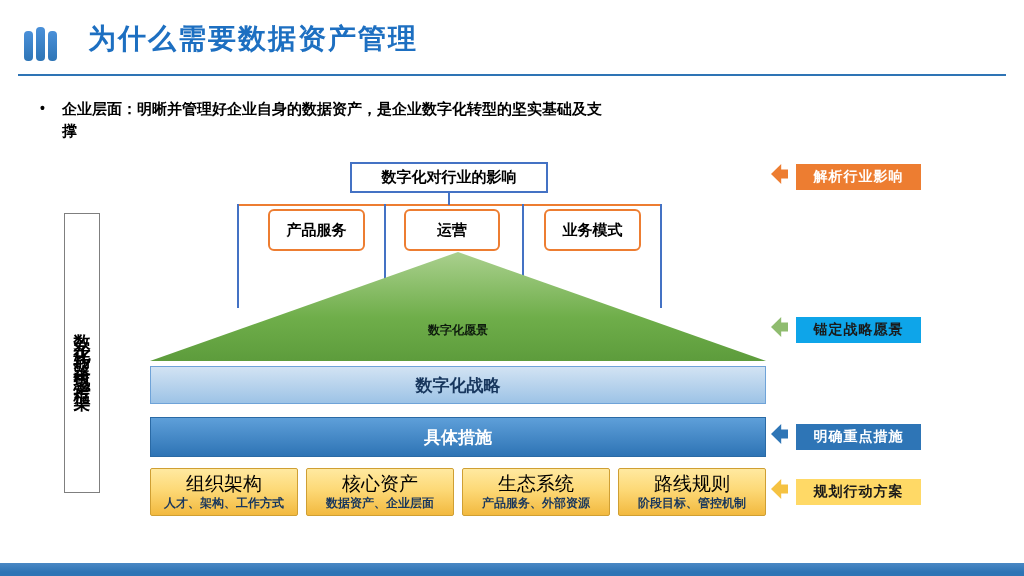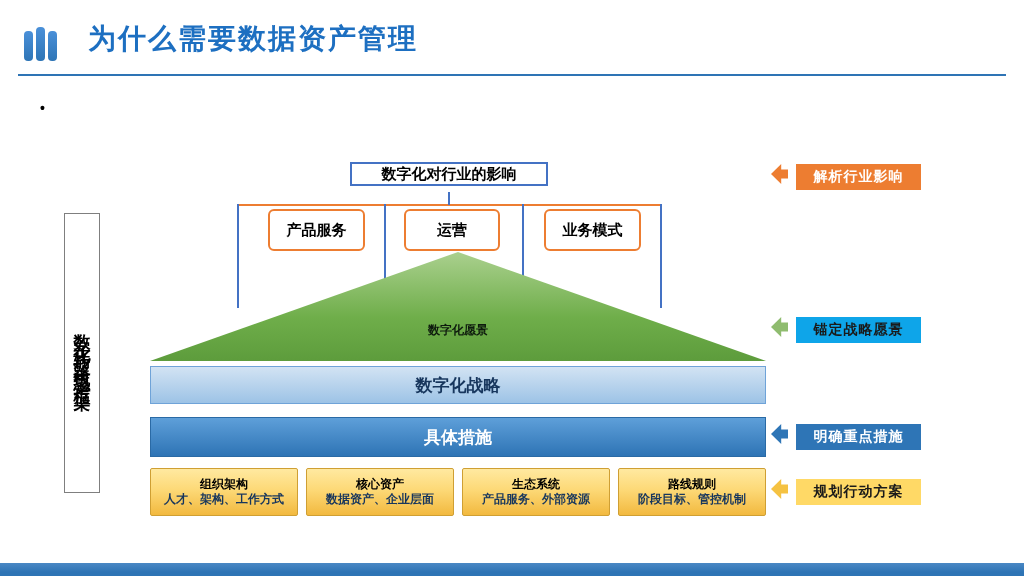--- a/index.html
+++ b/index.html
@@ -34,21 +34,21 @@
     left:64px;top:213px;width:36px;height:280px;border:1px solid #7f7f7f;
     display:flex;align-items:center;justify-content:center;box-sizing:border-box;
   }
   .vframe span{
     writing-mode:vertical-rl;text-orientation:upright;font-size:17px;font-weight:bold;
     letter-spacing:6px;color:#000;
   }
 
   
   .top-box{
-    left:350px;top:162px;width:198px;height:24px;background:#fff;border:2px solid #4472c4;
+    left:350px;top:162px;width:198px;height:31px;background:#fff;border:2px solid #4472c4;
     box-sizing:border-box;display:flex;align-items:center;justify-content:center;
     font-size:15px;font-weight:bold;color:#000;z-index:3;
   }
   .line{background:#4472c4;z-index:1;}
   .stub{left:448px;top:192px;width:2px;height:13px;}
   .hline{left:237px;top:204px;width:425px;height:2px;background:#ed7d31;}
   .v1{left:237px;top:204px;width:2px;height:104px;}
   .v2{left:384px;top:204px;width:2px;height:104px;}
   .v3{left:522px;top:204px;width:2px;height:104px;}
   .v4{left:660px;top:204px;width:2px;height:104px;}
@@ -85,21 +85,21 @@
     font-size:17px;font-weight:bold;color:#ffffff;z-index:2;
   }
 
   
   .bottom-row{left:150px;top:468px;width:616px;height:48px;display:flex;gap:8px;z-index:2;}
   .gold-box{
     flex:1;box-sizing:border-box;border:1px solid #cf9f33;border-radius:2px;
     background:linear-gradient(180deg,#ffe9a0 0%,#fdd977 45%,#f2b93f 100%);
     display:flex;flex-direction:column;align-items:center;justify-content:center;gap:2px;
   }
-  .gold-box .gb-title{font-size:12px;font-weight:bold;color:#000;line-height:1.1;}
+  .gold-box .gb-title{font-size:19px;font-weight:normal;color:#000;line-height:1.1;}
   .gold-box .gb-sub{font-size:12px;font-weight:bold;color:#17365d;line-height:1.1;}
 
   
   .callout{width:150px;height:27px;display:flex;gap:8px;z-index:3;}
   .callout .arrow{
     width:17px;height:20px;flex:0 0 17px;
     clip-path:polygon(0 50%,60% 0,60% 28%,100% 28%,100% 72%,60% 72%,60% 100%);
   }
   .callout .co-box{
     flex:1;height:26px;display:flex;align-items:center;justify-content:center;
@@ -127,20 +127,21 @@
 
   <div class="abs title-icon">
     <div class="bar b1"></div>
     <div class="bar b2"></div>
     <div class="bar b3"></div>
   </div>
   <h1 class="abs page-title">为什么需要数据资产管理</h1>
   <div class="abs divider"></div>
 
   <span class="abs bullet-marker">•</span>
+  <p class="abs bullet-text">企业层面：明晰并管理好企业自身的数据资产，是企业数字化转型的坚实基础及支撑</p>
 
   <div class="abs vframe">
     <span>数字化转型路线思考框架</span>
   </div>
 
   <div class="abs top-box">数字化对行业的影响</div>
 
   <div class="abs line stub"></div>
   <div class="abs hline"></div>
   <div class="abs line v1"></div>

